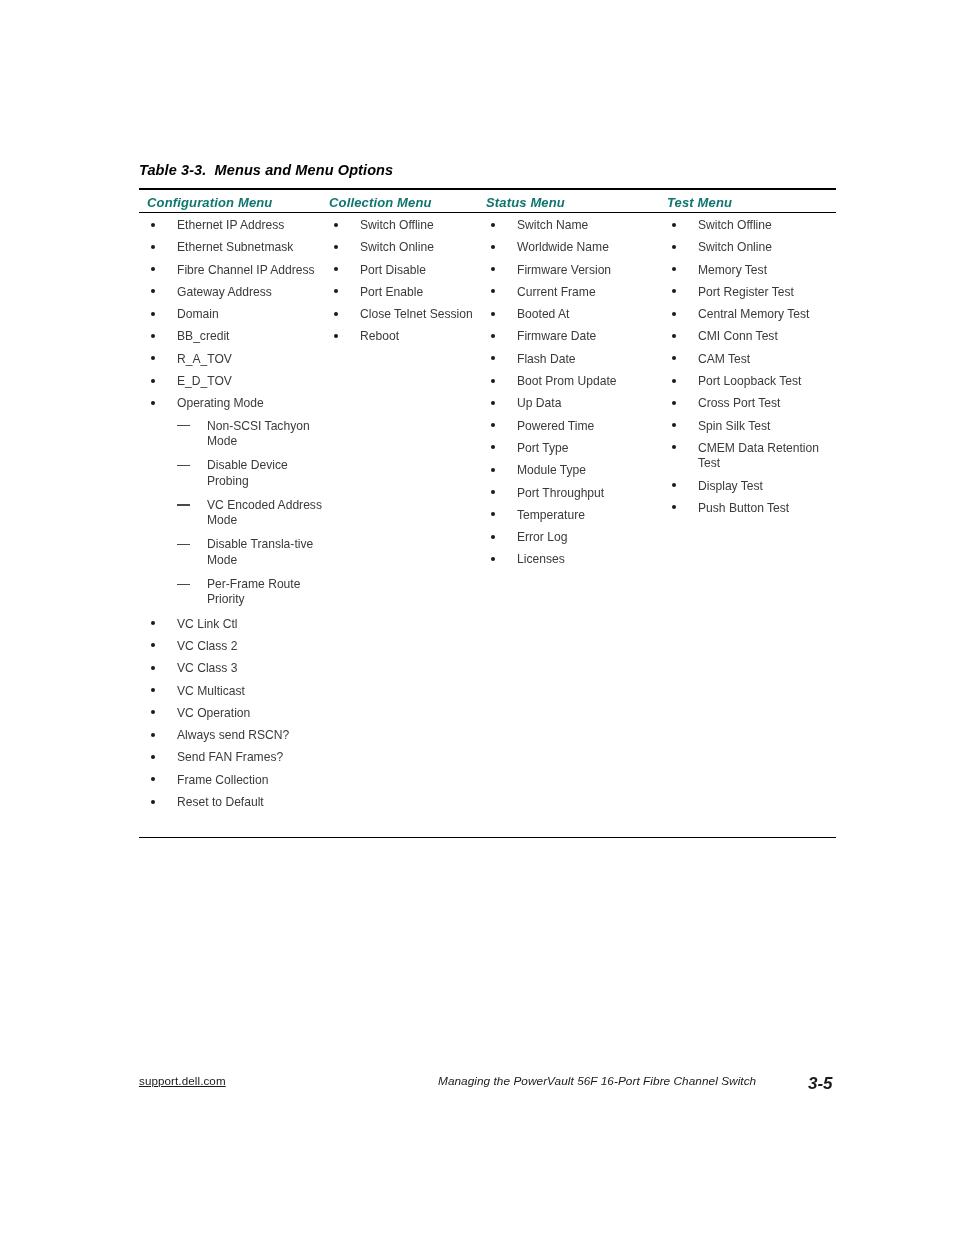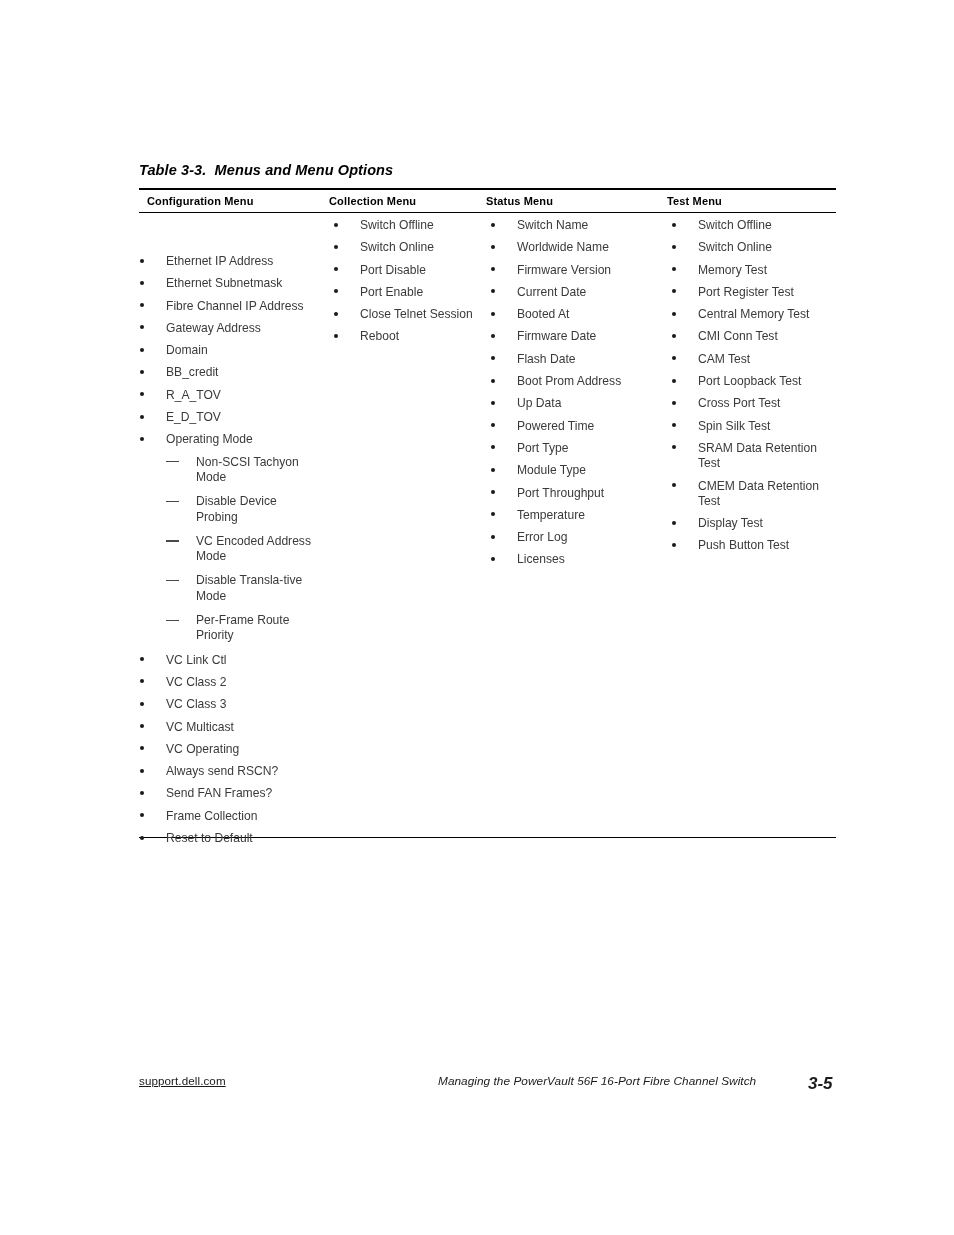--- a/index.html
+++ b/index.html
@@ -59,37 +59,38 @@
     top: 837px;
     width: 697px;
     height: 1px;
     background: #000000;
   }
 
   
   .col-head {
     position: absolute;
     top: 195px;
-    font-size: 11px;
+    font-size: 13px;
     font-weight: bold;
-    color: #000000;
+    color: #0f766e;
     letter-spacing: 0.15px;
     white-space: nowrap;
+    font-style: italic;
   }
   .col-head.c0 { left: 147px; }
   .col-head.c1 { left: 329px; }
   .col-head.c2 { left: 486px; }
   .col-head.c3 { left: 667px; }
 
   
   .col {
     position: absolute;
     top: 218px;
   }
-  .col.c0 { left: 135px; width: 178px; margin-top: 36px; }
+  .col.c0 { left: 146px; width: 178px; }
   .col.c1 { left: 329px; width: 152px; }
   .col.c2 { left: 486px; width: 176px; }
   .col.c3 { left: 667px; width: 170px; }
 
   ul.menu-list {
     list-style: none;
     margin: 0;
     padding: 0;
   }
 
@@ -200,21 +201,21 @@
             <li class="sub-item"><span class="dash"></span><span>Non-SCSI Tachyon Mode</span></li>
             <li class="sub-item"><span class="dash"></span><span>Disable Device Probing</span></li>
             <li class="sub-item"><span class="dash"></span><span>VC Encoded Address Mode</span></li>
             <li class="sub-item"><span class="dash"></span><span>Disable Transla-tive Mode</span></li>
             <li class="sub-item"><span class="dash"></span><span>Per-Frame Route Priority</span></li>
           </ul></li>
         <li class="menu-item"><span class="bullet"></span><span>VC Link Ctl</span></li>
         <li class="menu-item"><span class="bullet"></span><span>VC Class 2</span></li>
         <li class="menu-item"><span class="bullet"></span><span>VC Class 3</span></li>
         <li class="menu-item"><span class="bullet"></span><span>VC Multicast</span></li>
-        <li class="menu-item"><span class="bullet"></span><span>VC Operating</span></li>
+        <li class="menu-item"><span class="bullet"></span><span>VC Operation</span></li>
         <li class="menu-item"><span class="bullet"></span><span>Always send RSCN?</span></li>
         <li class="menu-item"><span class="bullet"></span><span>Send FAN Frames?</span></li>
         <li class="menu-item"><span class="bullet"></span><span>Frame Collection</span></li>
         <li class="menu-item"><span class="bullet"></span><span>Reset to Default</span></li>
       </ul>
   </div>
 
   <div class="col c1">
     <ul class="menu-list">
         <li class="menu-item"><span class="bullet"></span><span>Switch Offline</span></li>
@@ -224,25 +225,25 @@
         <li class="menu-item"><span class="bullet"></span><span>Close Telnet Session</span></li>
         <li class="menu-item"><span class="bullet"></span><span>Reboot</span></li>
       </ul>
   </div>
 
   <div class="col c2">
     <ul class="menu-list">
         <li class="menu-item"><span class="bullet"></span><span>Switch Name</span></li>
         <li class="menu-item"><span class="bullet"></span><span>Worldwide Name</span></li>
         <li class="menu-item"><span class="bullet"></span><span>Firmware Version</span></li>
-        <li class="menu-item"><span class="bullet"></span><span>Current Date</span></li>
+        <li class="menu-item"><span class="bullet"></span><span>Current Frame</span></li>
         <li class="menu-item"><span class="bullet"></span><span>Booted At</span></li>
         <li class="menu-item"><span class="bullet"></span><span>Firmware Date</span></li>
         <li class="menu-item"><span class="bullet"></span><span>Flash Date</span></li>
-        <li class="menu-item"><span class="bullet"></span><span>Boot Prom Address</span></li>
+        <li class="menu-item"><span class="bullet"></span><span>Boot Prom Update</span></li>
         <li class="menu-item"><span class="bullet"></span><span>Up Data</span></li>
         <li class="menu-item"><span class="bullet"></span><span>Powered Time</span></li>
         <li class="menu-item"><span class="bullet"></span><span>Port Type</span></li>
         <li class="menu-item"><span class="bullet"></span><span>Module Type</span></li>
         <li class="menu-item"><span class="bullet"></span><span>Port Throughput</span></li>
         <li class="menu-item"><span class="bullet"></span><span>Temperature</span></li>
         <li class="menu-item"><span class="bullet"></span><span>Error Log</span></li>
         <li class="menu-item"><span class="bullet"></span><span>Licenses</span></li>
       </ul>
   </div>
@@ -252,21 +253,20 @@
         <li class="menu-item"><span class="bullet"></span><span>Switch Offline</span></li>
         <li class="menu-item"><span class="bullet"></span><span>Switch Online</span></li>
         <li class="menu-item"><span class="bullet"></span><span>Memory Test</span></li>
         <li class="menu-item"><span class="bullet"></span><span>Port Register Test</span></li>
         <li class="menu-item"><span class="bullet"></span><span>Central Memory Test</span></li>
         <li class="menu-item"><span class="bullet"></span><span>CMI Conn Test</span></li>
         <li class="menu-item"><span class="bullet"></span><span>CAM Test</span></li>
         <li class="menu-item"><span class="bullet"></span><span>Port Loopback Test</span></li>
         <li class="menu-item"><span class="bullet"></span><span>Cross Port Test</span></li>
         <li class="menu-item"><span class="bullet"></span><span>Spin Silk Test</span></li>
-        <li class="menu-item"><span class="bullet"></span><span>SRAM Data Retention Test</span></li>
         <li class="menu-item"><span class="bullet"></span><span>CMEM Data Retention Test</span></li>
         <li class="menu-item"><span class="bullet"></span><span>Display Test</span></li>
         <li class="menu-item"><span class="bullet"></span><span>Push Button Test</span></li>
       </ul>
   </div>
 
   <a class="footer-link" href="#">support.dell.com</a>
   <div class="footer-title">Managing the PowerVault 56F 16-Port Fibre Channel Switch</div>
   <div class="footer-page">3-5</div>
 

